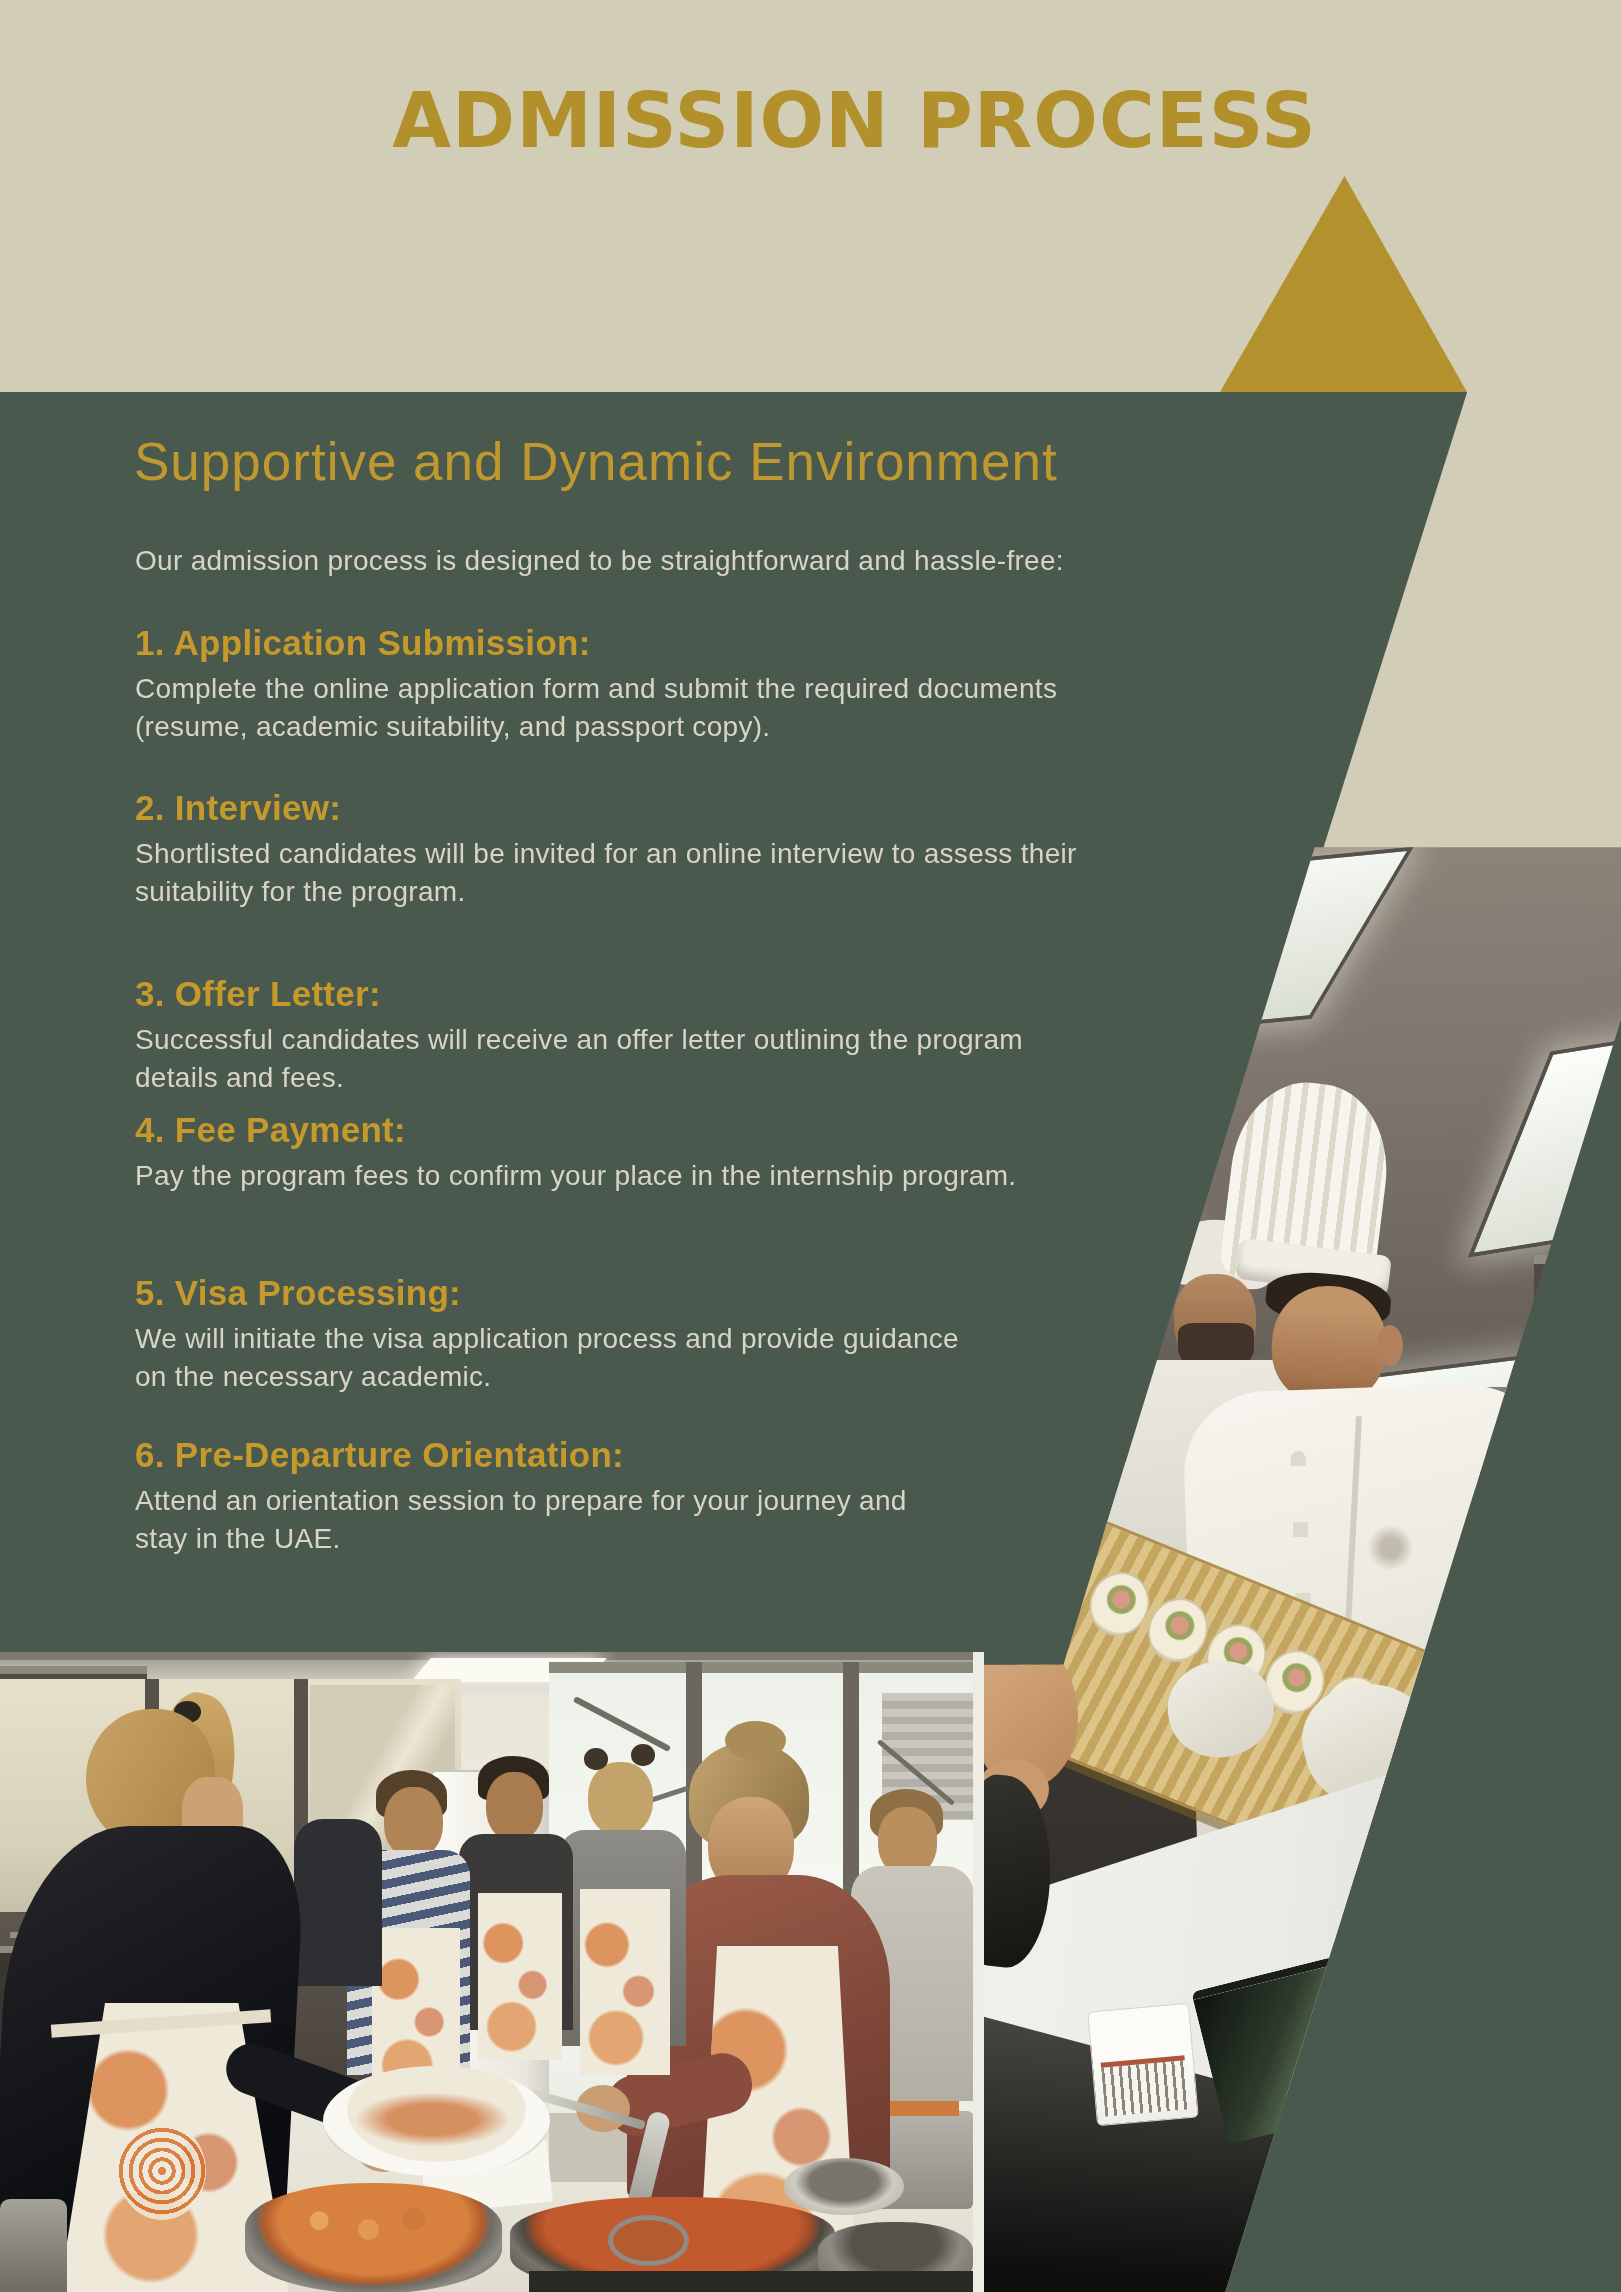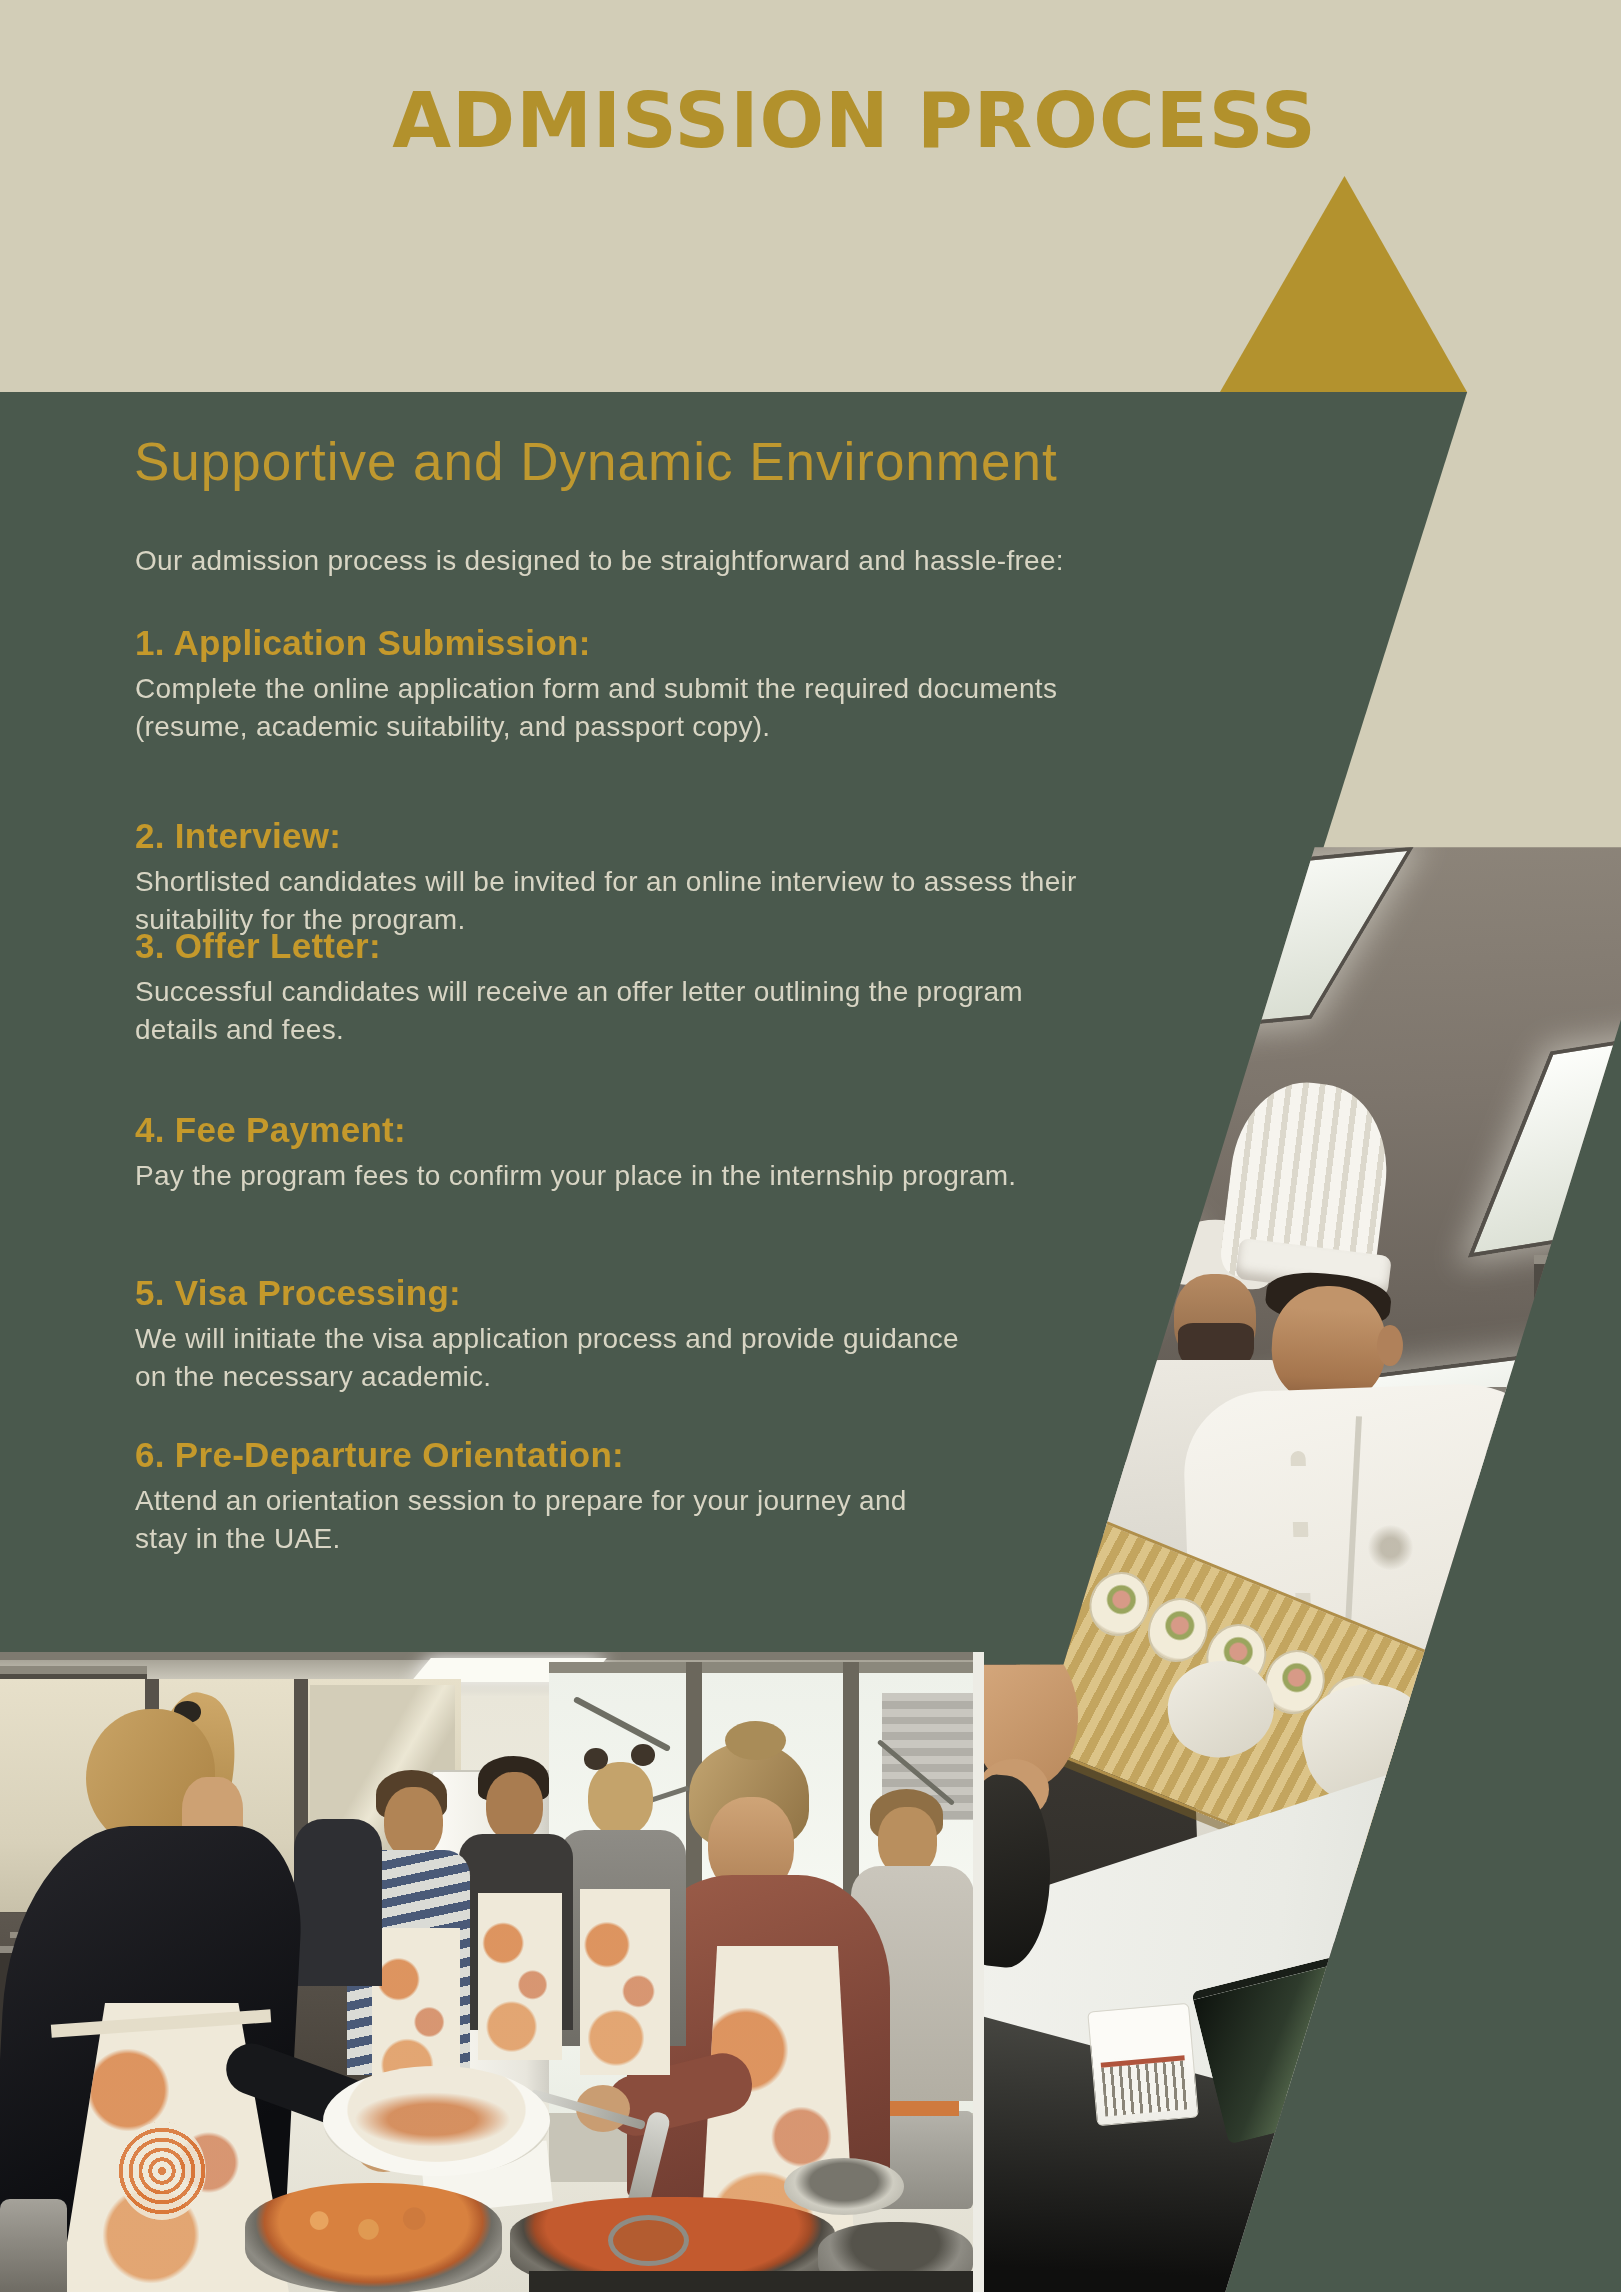--- a/index.html
+++ b/index.html
@@ -226,26 +226,26 @@
   <div class="photo-gap"></div>
 
   <h2 class="section-heading">Supportive and Dynamic Environment</h2>
   <p class="intro">Our admission process is designed to be straightforward and hassle-free:</p>
 
   <div class="step" style="top:623px;">
     <div class="step-heading">1. Application Submission:</div>
     <div class="step-line">Complete the online application form and submit the required documents</div>
     <div class="step-line">(resume, academic suitability, and passport copy).</div>
   </div>
-  <div class="step" style="top:816px;">
+  <div class="step" style="top:788px;">
     <div class="step-heading">2. Interview:</div>
     <div class="step-line">Shortlisted candidates will be invited for an online interview to assess their</div>
     <div class="step-line">suitability for the program.</div>
   </div>
-  <div class="step" style="top:926px;">
+  <div class="step" style="top:974px;">
     <div class="step-heading">3. Offer Letter:</div>
     <div class="step-line">Successful candidates will receive an offer letter outlining the program</div>
     <div class="step-line">details and fees.</div>
   </div>
   <div class="step" style="top:1110px;">
     <div class="step-heading">4. Fee Payment:</div>
     <div class="step-line">Pay the program fees to confirm your place in the internship program.</div>
   </div>
   <div class="step" style="top:1273px;">
     <div class="step-heading">5. Visa Processing:</div>

